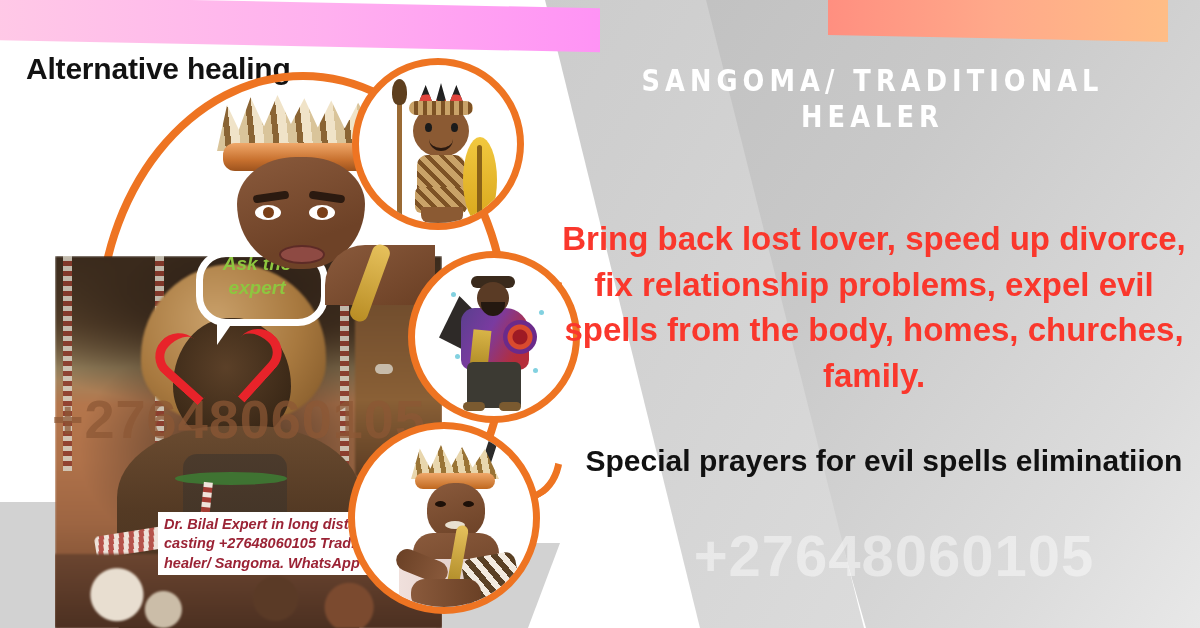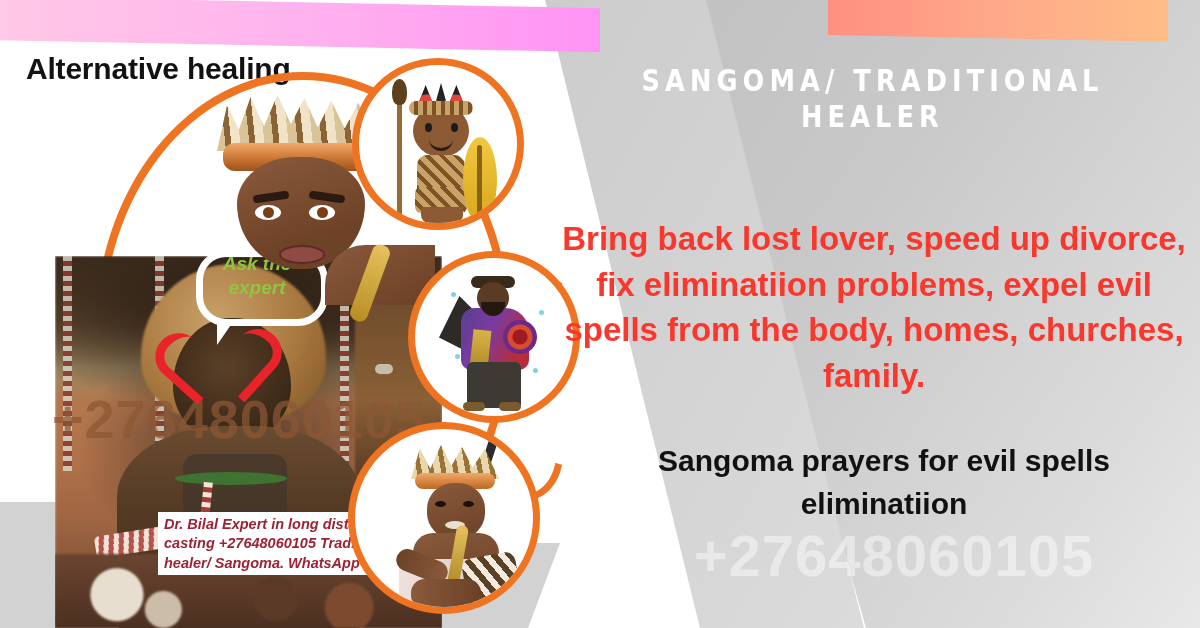--- a/index.html
+++ b/index.html
@@ -438,18 +438,18 @@
     <div class="cw-torso"></div>
     <div class="cw-wrap"></div>
     <div class="cw-furs"></div>
     <div class="cw-rope"></div>
     <div class="cw-arm"></div>
     <div class="cw-leg"></div>
   </div>
 
   <div class="right-col">
     <div class="kicker">SANGOMA/ TRADITIONAL HEALER</div>
-    <div class="redblock">Bring back lost lover, speed up divorce, fix eliminatiion problems, expel evil spells from the body, homes, churches, family.</div>
-    <div class="blackblock">Sangoma prayers for  evil spells eliminatiion</div>
+    <div class="redblock">Bring back lost lover, speed up divorce, fix relationship problems, expel evil spells from the body, homes, churches, family.</div>
+    <div class="blackblock">Special prayers for  evil spells eliminatiion</div>
     <div class="ghost-number">+27648060105</div>
   </div>
 
 </div>
 
 </body></html>

